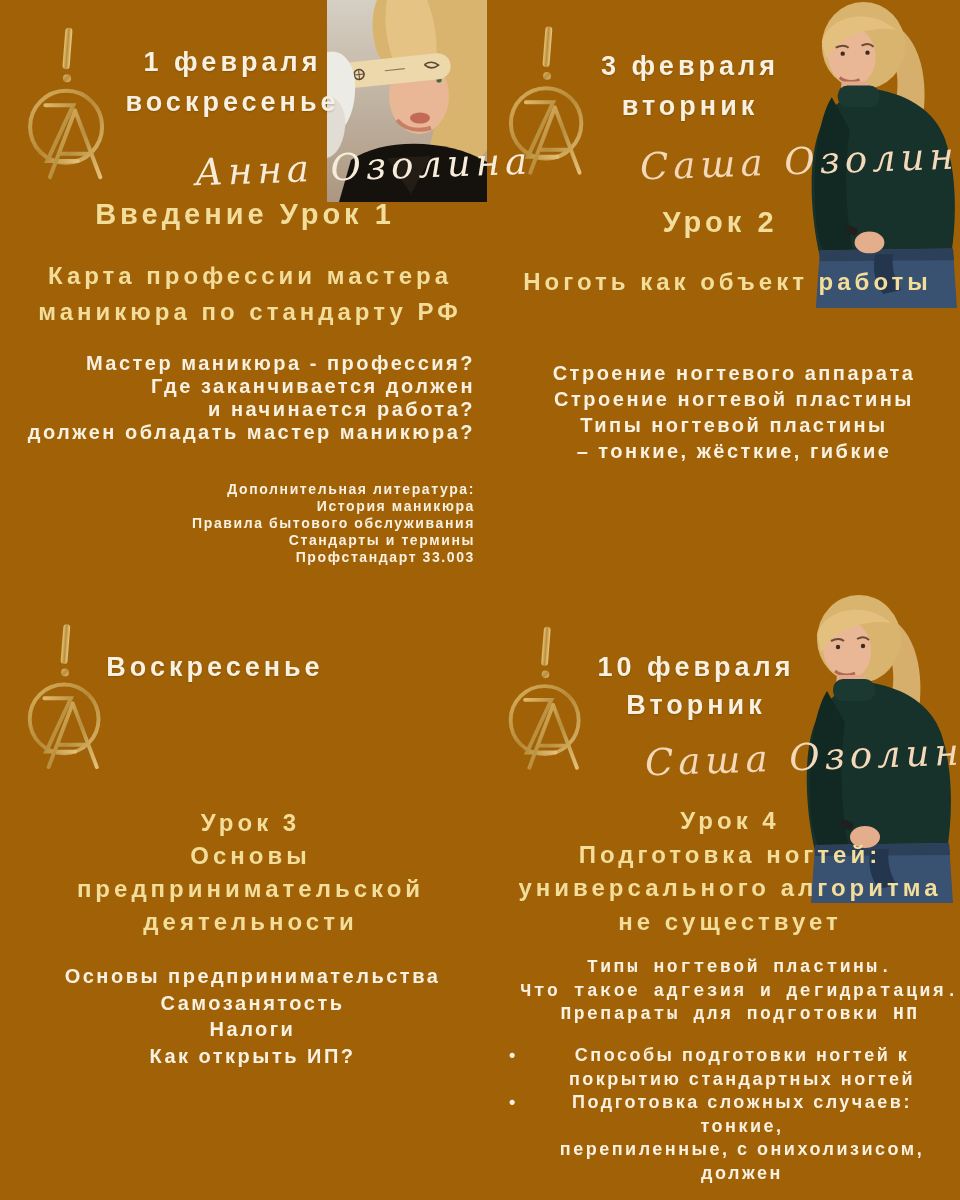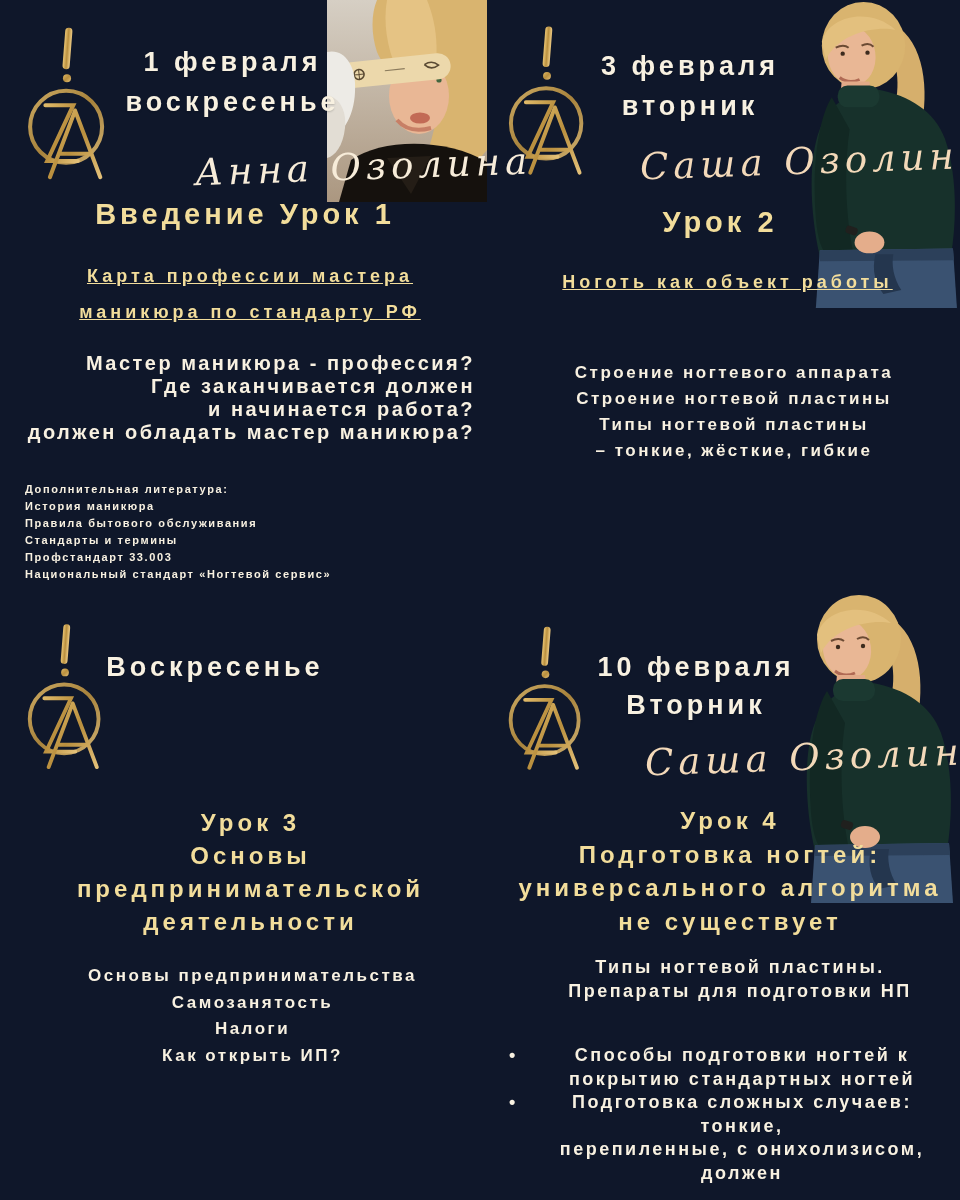--- a/index.html
+++ b/index.html
@@ -19,34 +19,34 @@
     text-shadow:0 1px 2px rgba(0,0,0,.18);
     z-index:4;
   }
   .gold{
     color:var(--gold);
     letter-spacing:4px;
     text-align:center;
     z-index:5;
   }
   .lesson{font-size:29px;line-height:32px;}
-  .titleblock{font-size:18px;line-height:36px;text-decoration:underline;}
+  .titleblock{font-size:24px;line-height:36px;}
   .goldblock{font-size:24px;line-height:33px;}
   .bodytext{
     color:var(--cream);
     letter-spacing:2.5px;
     z-index:4;
   }
   .b-left{font-size:20px;line-height:23px;text-align:right;}
-  .b-center{font-size:17px;line-height:26px;text-align:center;}
-  .b-center-sm{font-size:18px;line-height:23.5px;text-align:center;}
+  .b-center{font-size:20px;line-height:26px;text-align:center;}
+  .b-center-sm{font-size:18px;line-height:23.5px;text-align:center;font-family:Liberation Mono, monospace;}
   .extra{
     color:var(--cream);
-    font-size:11px;line-height:17px;
-    letter-spacing:1.6px;text-align:left;
+    font-size:14px;line-height:17px;
+    letter-spacing:1.6px;text-align:right;
     z-index:4;
   }
   .signature{
     font-family:"DejaVu Serif", serif;
     font-style:italic;font-weight:400;
     font-size:37px;
     color:#f7ecd9;
     letter-spacing:5px;
     text-align:center;
     transform:rotate(-2deg);
@@ -69,21 +69,21 @@
     padding:0 0 0 26px;
   }
   ul.bullets li .dot{
     position:absolute;left:6px;top:0;
     font-size:18px;
   }
 </style>
 </head>
 <body>
 
-<div class="poster" id="poster" style="background: #0f172a; --gold: #f2dd9b; --cream: #f8f1e1;">
+<div class="poster" id="poster" style="background: #a16207; --gold: #f2dd9b; --cream: #f8f1e1;">
 
   <svg width="0" height="0" style="position:absolute" aria-hidden="true">
     <defs>
       <linearGradient id="gphoto" x1="0" y1="0" x2="0" y2="1">
         <stop offset="0" stop-color="#d6cfc4"></stop>
           <stop offset="1" stop-color="#ab9780"></stop>
       </linearGradient>
       <linearGradient id="ggold" x1="0" y1="0" x2="1" y2="1">
         <stop offset="0" stop-color="#dfb968"></stop>
           <stop offset=".5" stop-color="#b98f3e"></stop>
@@ -168,21 +168,20 @@
       <div>Где заканчивается должен</div>
       <div>и начинается работа?</div>
       <div>должен обладать мастер маникюра?</div>
     </div>
     <div class="abs extra" style="left:25px;top:481px;width:450px">
       <div>Дополнительная литература:</div>
       <div>История маникюра</div>
       <div>Правила бытового обслуживания</div>
       <div>Стандарты и термины</div>
       <div>Профстандарт 33.003</div>
-      <div>Национальный стандарт «Ногтевой сервис»</div>
     </div>
   </section>
 
   <section>
     <svg class="abs logo" style="left:503px;top:20px" width="88" height="168">
         <use href="#zalogo"></use>
       </svg>
     <svg class="abs photo" style="left:779px;top:0" width="181" height="308">
         <use href="#woman"></use>
       </svg>
@@ -235,20 +234,21 @@
     </div>
     <div class="abs signature sig-warm" style="left:645px;top:736px;width:315px">Саша Озолина</div>
     <div class="abs gold goldblock" style="left:495px;top:804px;width:470px;line-height:33.5px">
       <div>Урок 4</div>
       <div>Подготовка ногтей:</div>
       <div>универсального алгоритма</div>
       <div>не существует</div>
     </div>
     <div class="abs bodytext b-center-sm" style="left:520px;top:956px;width:440px">
       <div>Типы ногтевой пластины.</div>
+      <div>Что такое адгезия и дегидратация.</div>
       <div>Препараты для подготовки НП</div>
     </div>
     <ul class="bullets" style="left:503px;top:1044px;width:452px">
       <li>
         <span class="dot">•</span>
         <div>Способы подготовки ногтей к</div>
         <div>покрытию стандартных ногтей</div>
       </li>
       <li>
         <span class="dot">•</span>

